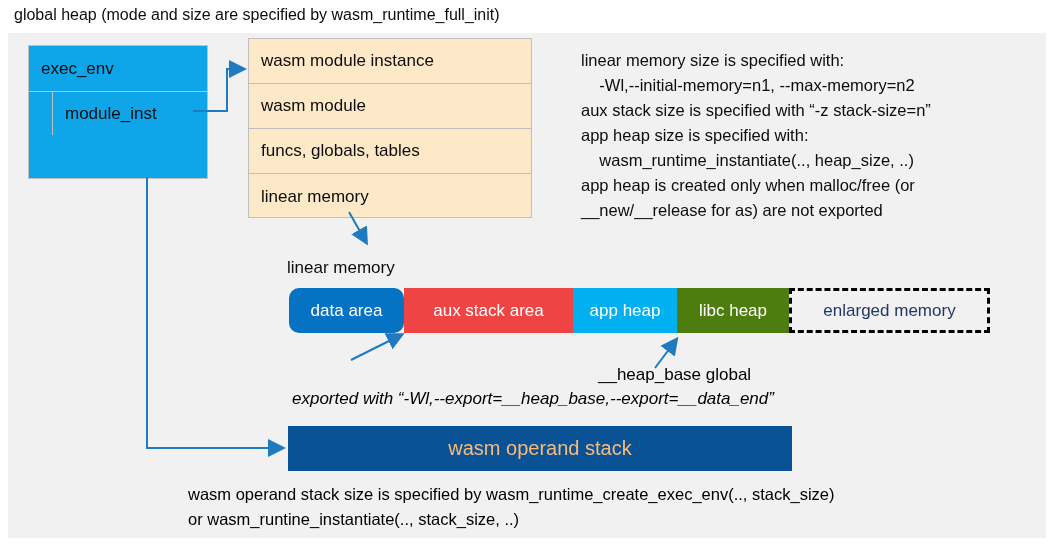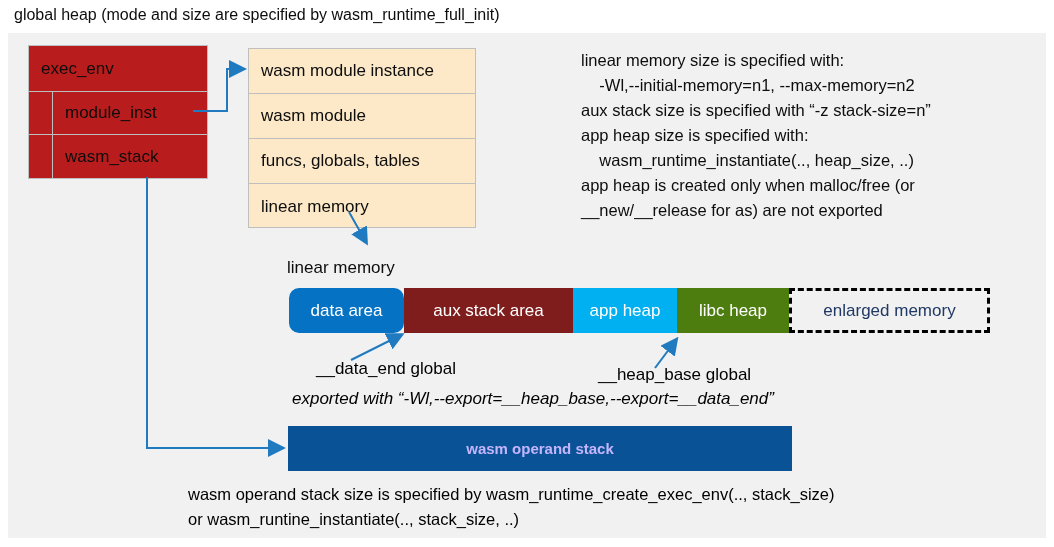--- a/index.html
+++ b/index.html
@@ -81,22 +81,22 @@
     height: 134px;
     background: #fad9cb;
   }
   #exec-env .row.hrow { height: 46px; }
   #exec-env .row.srow { height: 43px; }
   #exec-env .gutter { width: 24px; }
 
   
   #wasm-mod-inst {
     left: 248px;
-    top: 48px;
-    width: 228px;
+    top: 38px;
+    width: 284px;
     height: 180px;
     background: #fde9c8;
   }
   #wasm-mod-inst .row.hrow { height: 45px; }
   #wasm-mod-inst .row.srow { height: 45px; flex-direction: column; }
   #wasm-mod-inst .gutter { width: 22px; }
 
   
   .note {
     position: absolute;
@@ -167,24 +167,23 @@
   
   #operand-stack {
     position: absolute;
     left: 288px;
     top: 426px;
     width: 504px;
     height: 45px;
     display: flex;
     align-items: center;
     justify-content: center;
-    font-size: 15px;
-    color: #c4b5fd;
-    white-space: nowrap;
-    font-weight: bold;
+    font-size: 20px;
+    color: #fdba74;
+    white-space: nowrap;
   }
 
   
   #bottom-note {
     position: absolute;
     left: 188px;
     top: 482px;
     font-size: 16.5px;
     line-height: 25px;
     white-space: pre;
@@ -202,31 +201,27 @@
 </style>
 </head>
 <body>
 
 <div id="root">
 
   <div class="title">global heap (mode and size are specified by wasm_runtime_full_init)</div>
 
   <div class="panel" style="background: rgb(241, 241, 241);"></div>
 
-  <div class="struct" id="exec-env" style="background: #b91c1c;">
+  <div class="struct" id="exec-env" style="background: #0ea5e9;">
     <div class="row hrow">
       <div class="cell head">exec_env</div>
     </div>
     <div class="row srow">
       <div class="gutter"></div>
       <div class="cell">module_inst</div>
-    </div>
-    <div class="row srow">
-      <div class="gutter"></div>
-      <div class="cell">wasm_stack</div>
     </div>
   </div>
 
   <div class="struct" id="wasm-mod-inst" style="background: rgb(253, 233, 200);">
     <div class="row hrow">
       <div class="cell head">wasm module instance</div>
     </div>
     <div class="row srow">
       <div class="gutter"></div>
       <div class="cell">wasm module</div>
@@ -246,27 +241,26 @@
 aux stack size is specified with “-z stack-size=n”
 app heap size is specified with:
     wasm_runtime_instantiate(.., heap_size, ..)
 app heap is created only when malloc/free (or
 __new/__release for as) are not exported</div>
 
   <div id="linmem-label">linear memory</div>
 
   <div id="mem-bar">
       <div class="seg" style="width: 115px; background: rgb(6, 114, 195); border-radius: 10px;">data area</div>
-      <div class="seg" style="width: 169px; background: #7f1d1d;">aux stack area</div>
+      <div class="seg" style="width: 169px; background: #ef4444;">aux stack area</div>
       <div class="seg" style="width: 104px; background: rgb(0, 176, 240);">app heap</div>
       <div class="seg" style="width: 112px; background: #4d7c0f;">libc heap</div>
       <div class="seg enlarged" style="width: 201px;">enlarged memory</div>
     </div>
 
-  <div id="data-end-label">__data_end global</div>
   <div id="heap-base-label">__heap_base global</div>
   <div id="exported-label">exported with “-Wl,--export=__heap_base,--export=__data_end”</div>
 
   <div id="operand-stack" style="background: rgb(10, 82, 150);">wasm operand stack</div>
 
   <div id="bottom-note">wasm operand stack size is specified by wasm_runtime_create_exec_env(.., stack_size)
 or wasm_runtine_instantiate(.., stack_size, ..)</div>
 
   <svg id="connectors" viewBox="0 0 1054 547">
     <defs>

